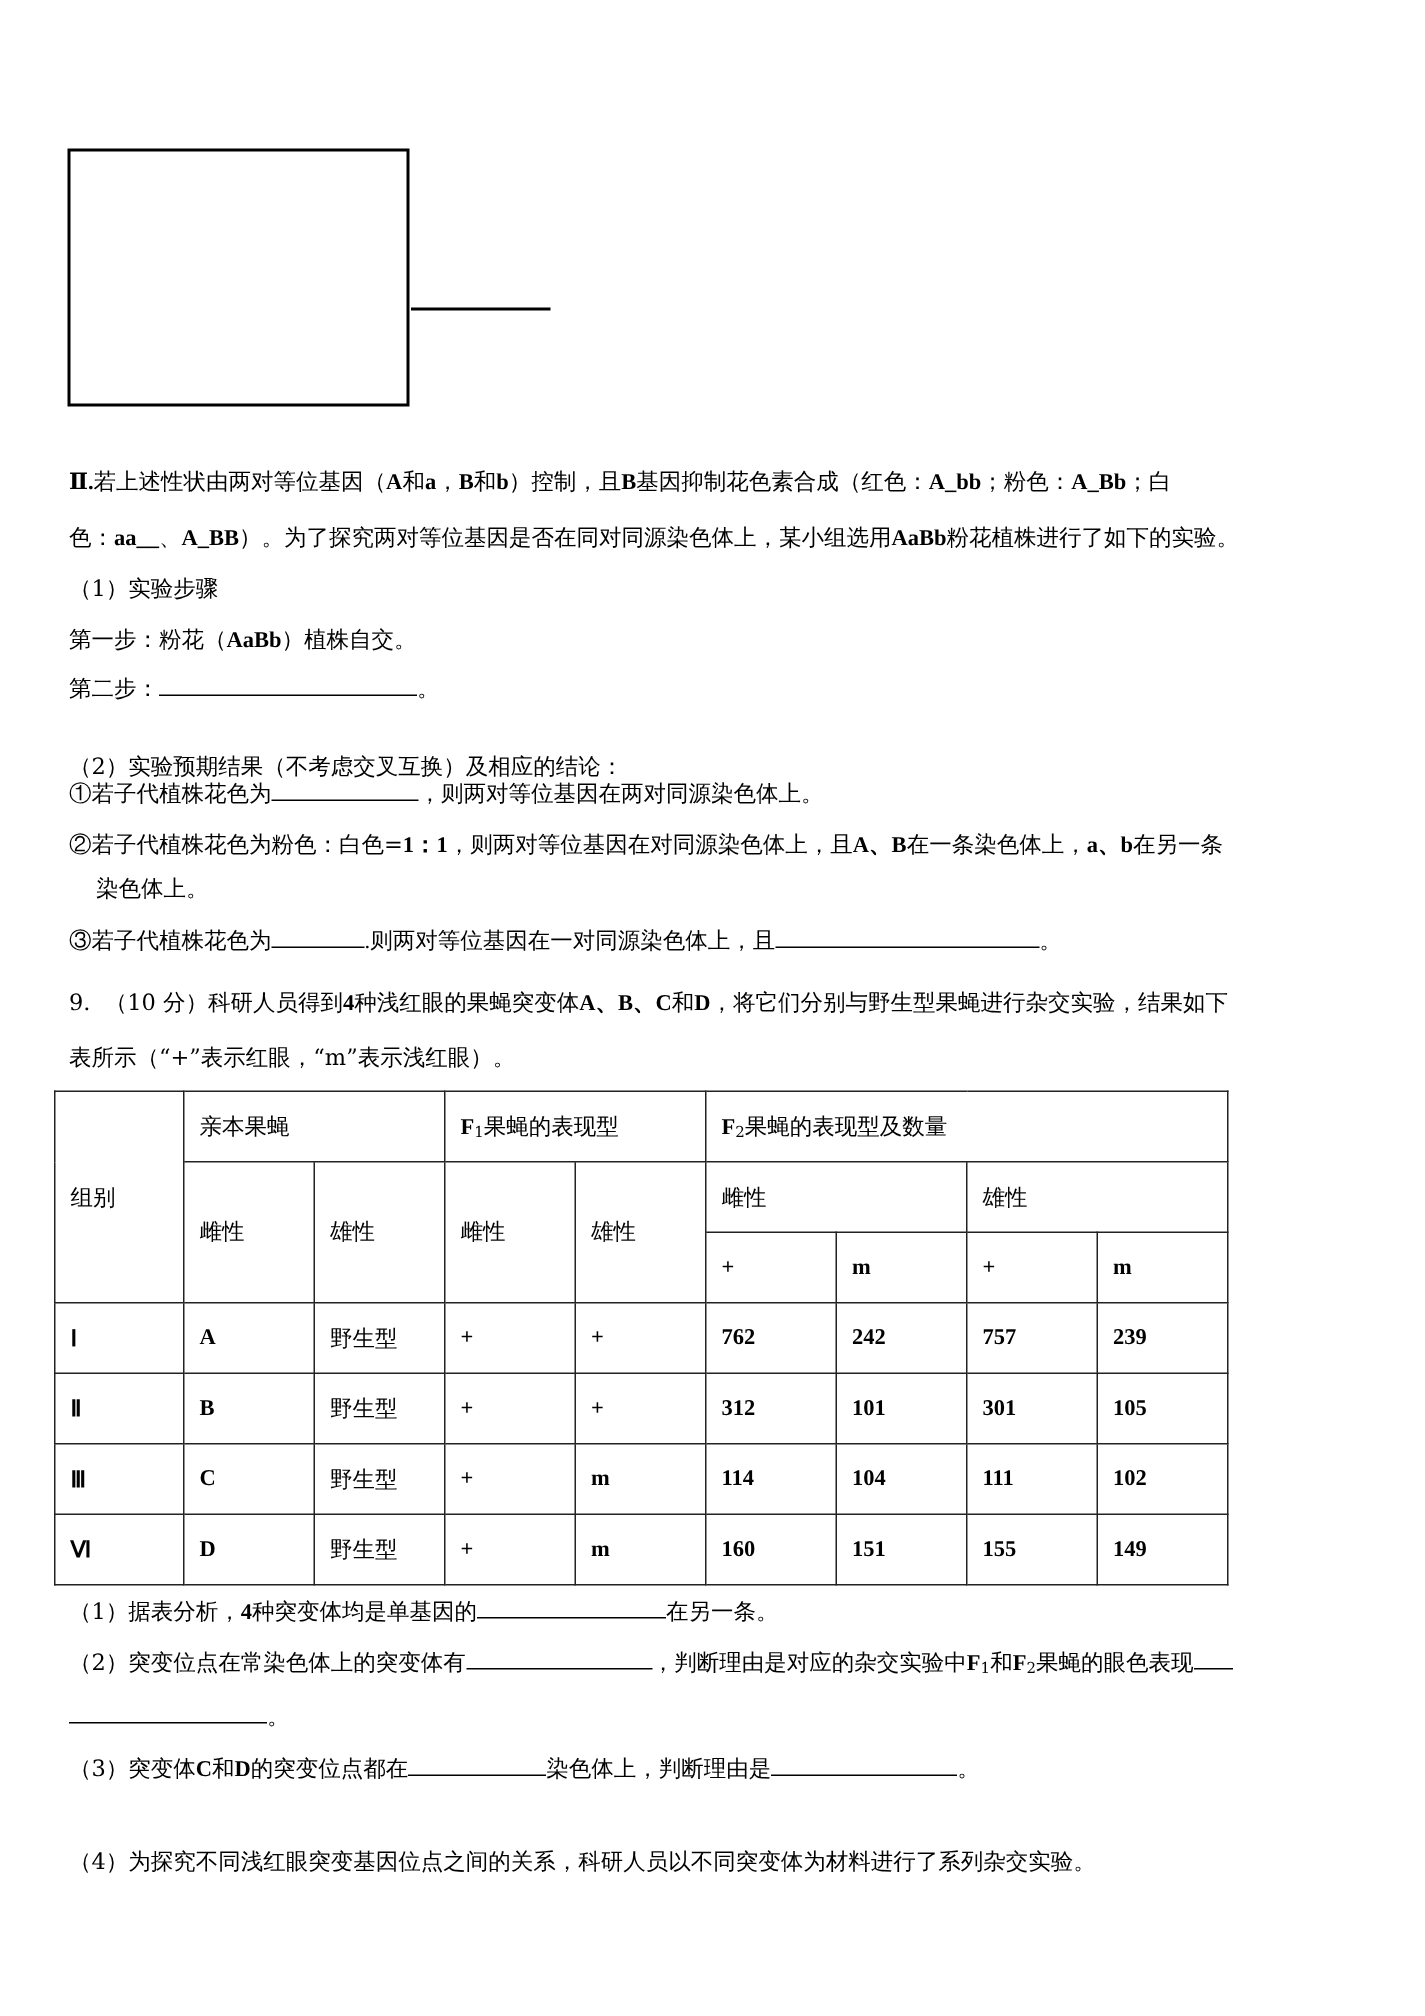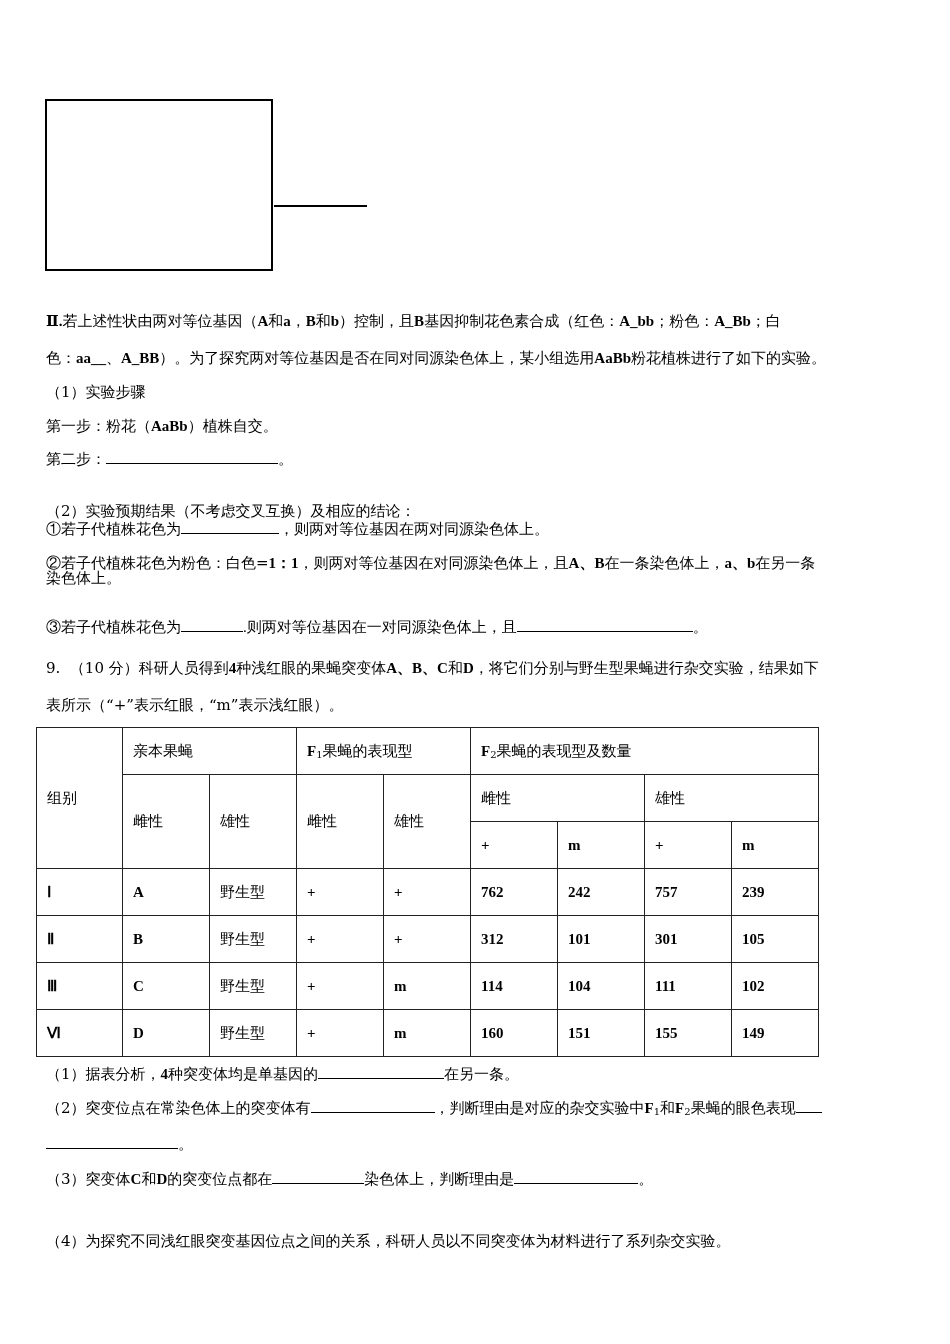--- a/index.html
+++ b/index.html
@@ -52,21 +52,21 @@
 
 <div class="line" style="top:467px;margin-top:34px;">（2）实验预期结果（不考虑交叉互换）及相应的结论：</div>
 
 <div class="line" style="top:519px;">
   <span>①若子代植株花色为</span><span class="blank" style="width:98px;"></span><span>，则两对等位基因在两对同源染色体上。</span>
 </div>
 
 <div class="line" style="top:553px;">
   <span>②若子代植株花色为粉色：白色=</span><b>1：1</b><span>，则两对等位基因在对同源染色体上，且</span><b>A、B</b><span>在一条染色体上，</span><b>a、b</b><span>在另一条</span>
 </div>
-<div class="line" style="top:568px;">染色体上。</div>
+<div class="line" style="top:582px;margin-left:18px;">染色体上。</div>
 
 <div class="line" style="top:617px;font-family:Liberation Serif, serif;">
   <span>③若子代植株花色为</span><span class="blank" style="width:62px;"></span><span>.则两对等位基因在一对同源染色体上，且</span><span class="blank" style="width:176px;"></span><span>。</span>
 </div>
 
 <div class="line" style="top:658px;">
   <span>9.</span>&nbsp;&nbsp;<span>（10 分）</span><span>科研人员得到</span><b>4</b><span>种浅红眼的果蝇突变体</span><b>A、B、C</b><span>和</span><b>D</b><span>，将它们分别与野生型果蝇进行杂交实验，结果如下</span>
 </div>
 <div class="line" style="top:695px;">表所示（“+”表示红眼，“m”表示浅红眼）。</div>
 

